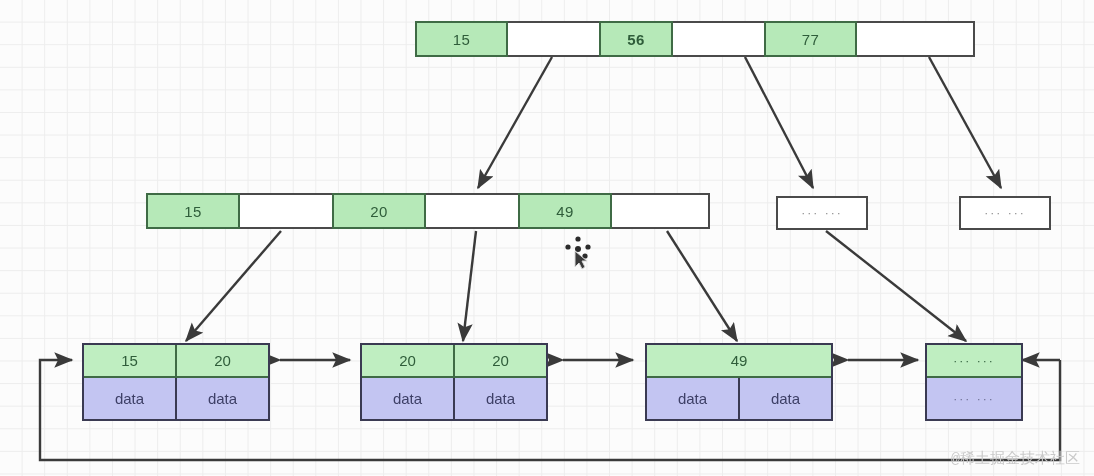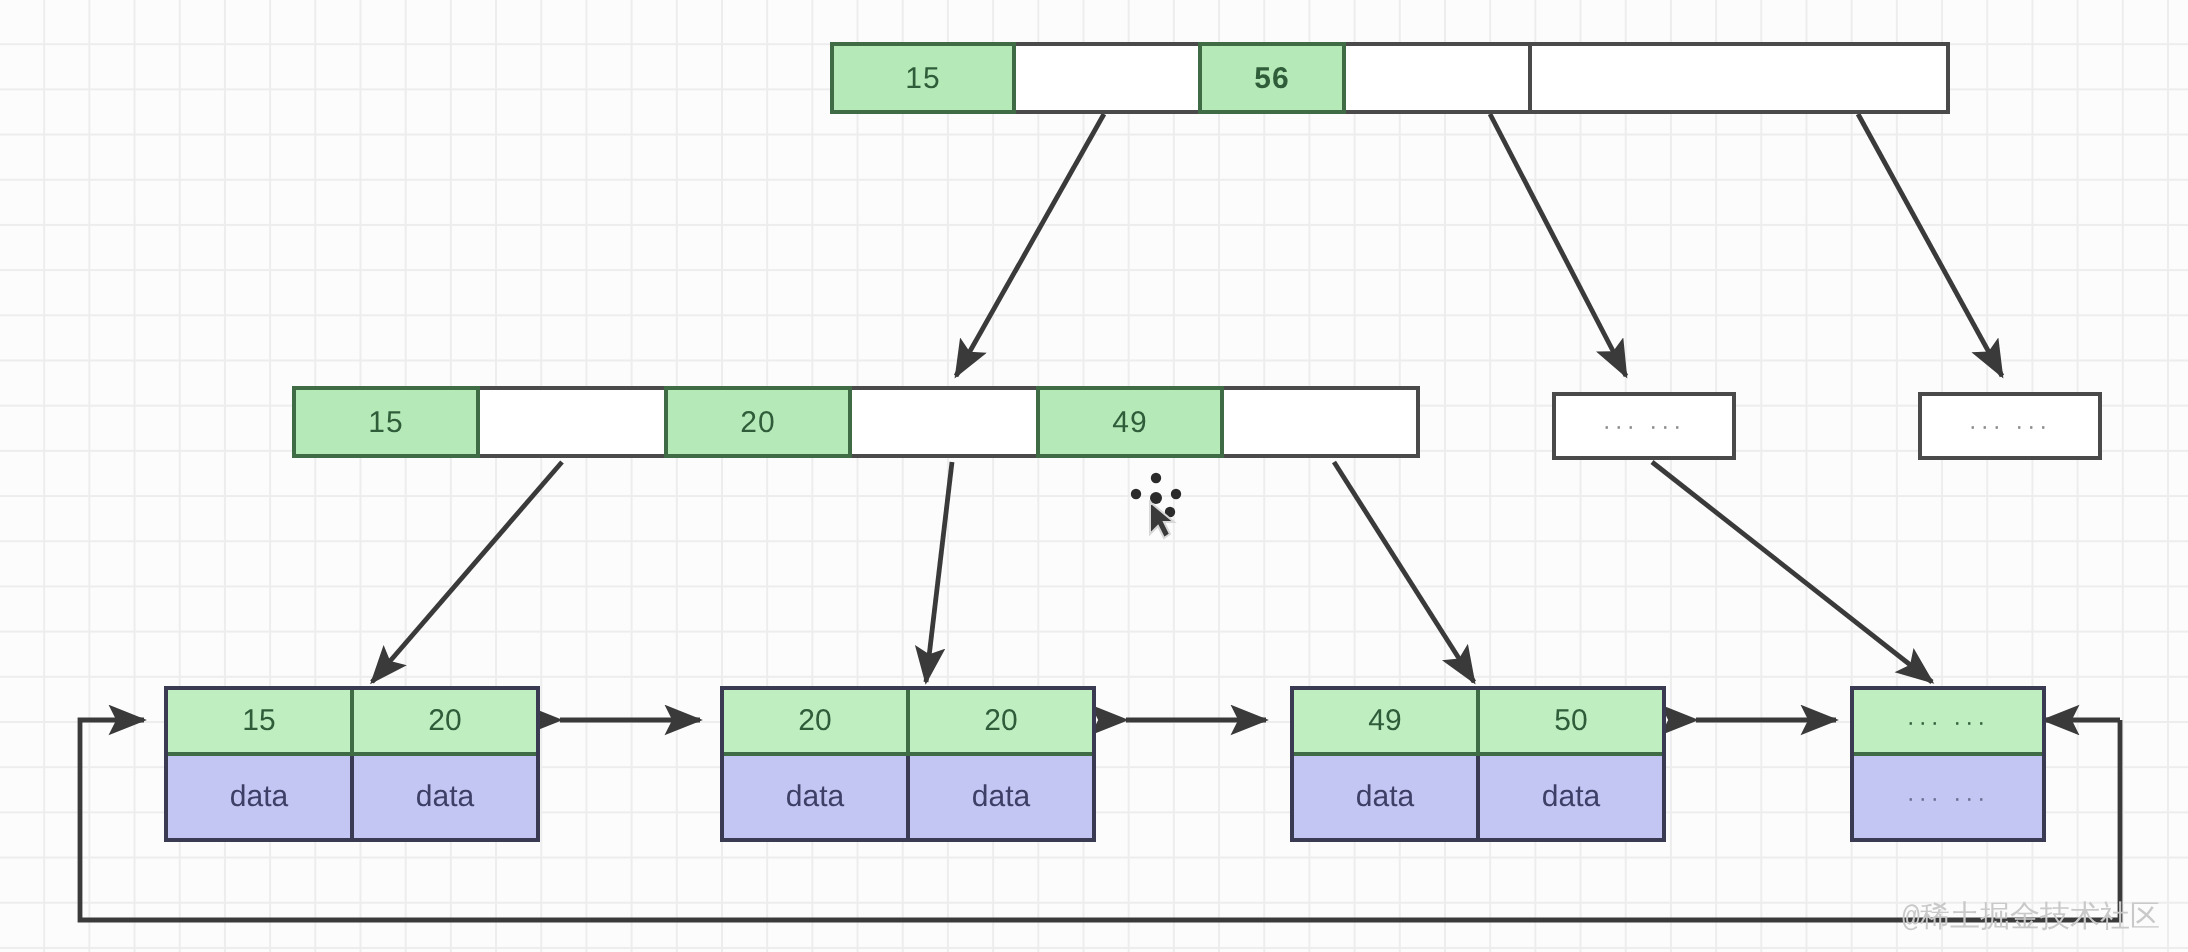--- a/index.html
+++ b/index.html
@@ -174,20 +174,21 @@
 
     <path d="M1060,360 L1060,460 L40,460 L40,360 L72,360" stroke="#3a3a3a" stroke-width="2.4" fill="none" marker-end="url(#ah)"></path>
     <path d="M1060,360 L1022,360" stroke="#3a3a3a" stroke-width="2.4" fill="none" marker-end="url(#ah)"></path>
   </svg>
 
   <div class="node internal" id="root" style="left:415px; top:21px; width:560px;">
     <div class="cell key" style="width:93px;">15</div>
     <div class="cell empty" style="width:93px;"></div>
     <div class="cell key" style="width:74px;font-weight:bold;">56</div>
     <div class="cell empty" style="width:93px;"></div>
+    <div class="cell key" style="width:93px;">77</div>
     <div class="cell empty" style="width:95px;"></div>
   </div>
 
   <div class="node internal" id="internal1" style="left:146px; top:193px; width:564px;">
     <div class="cell key" style="width:94px;">15</div>
     <div class="cell empty" style="width:94px;"></div>
     <div class="cell key" style="width:94px;">20</div>
     <div class="cell empty" style="width:94px;"></div>
     <div class="cell key" style="width:94px;">49</div>
     <div class="cell empty" style="width:94px;"></div>
@@ -219,21 +220,20 @@
     </div>
     <div class="leaf-row datas">
       <div class="leaf-cell">data</div>
       <div class="leaf-cell">data</div>
     </div>
   </div>
 
   <div class="leaf" style="left:645px; top:343px; width:188px;">
     <div class="leaf-row keys">
       <div class="leaf-cell">49</div>
-      <div class="leaf-cell">50</div>
     </div>
     <div class="leaf-row datas">
       <div class="leaf-cell">data</div>
       <div class="leaf-cell">data</div>
     </div>
   </div>
 
   <div class="leaf" style="left:925px; top:343px; width:98px;">
     <div class="leaf-row keys">
       <div class="leaf-cell dots">···  ···</div>

